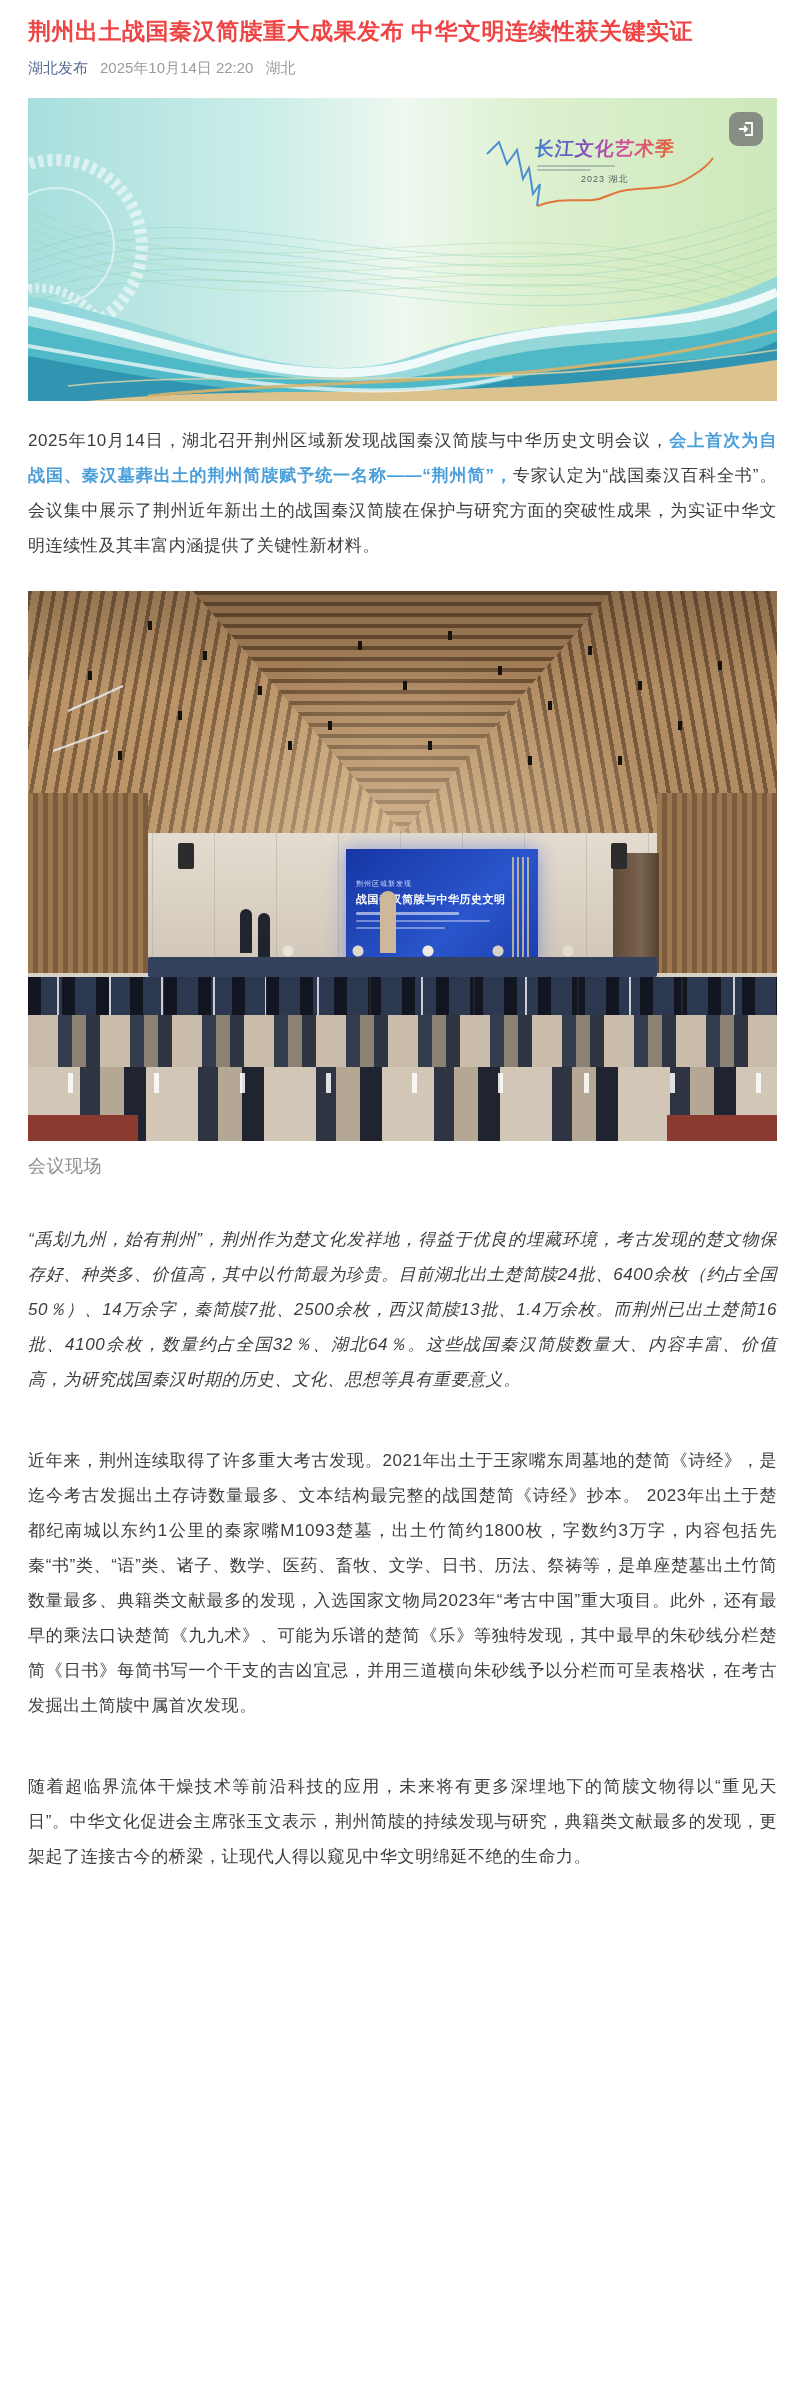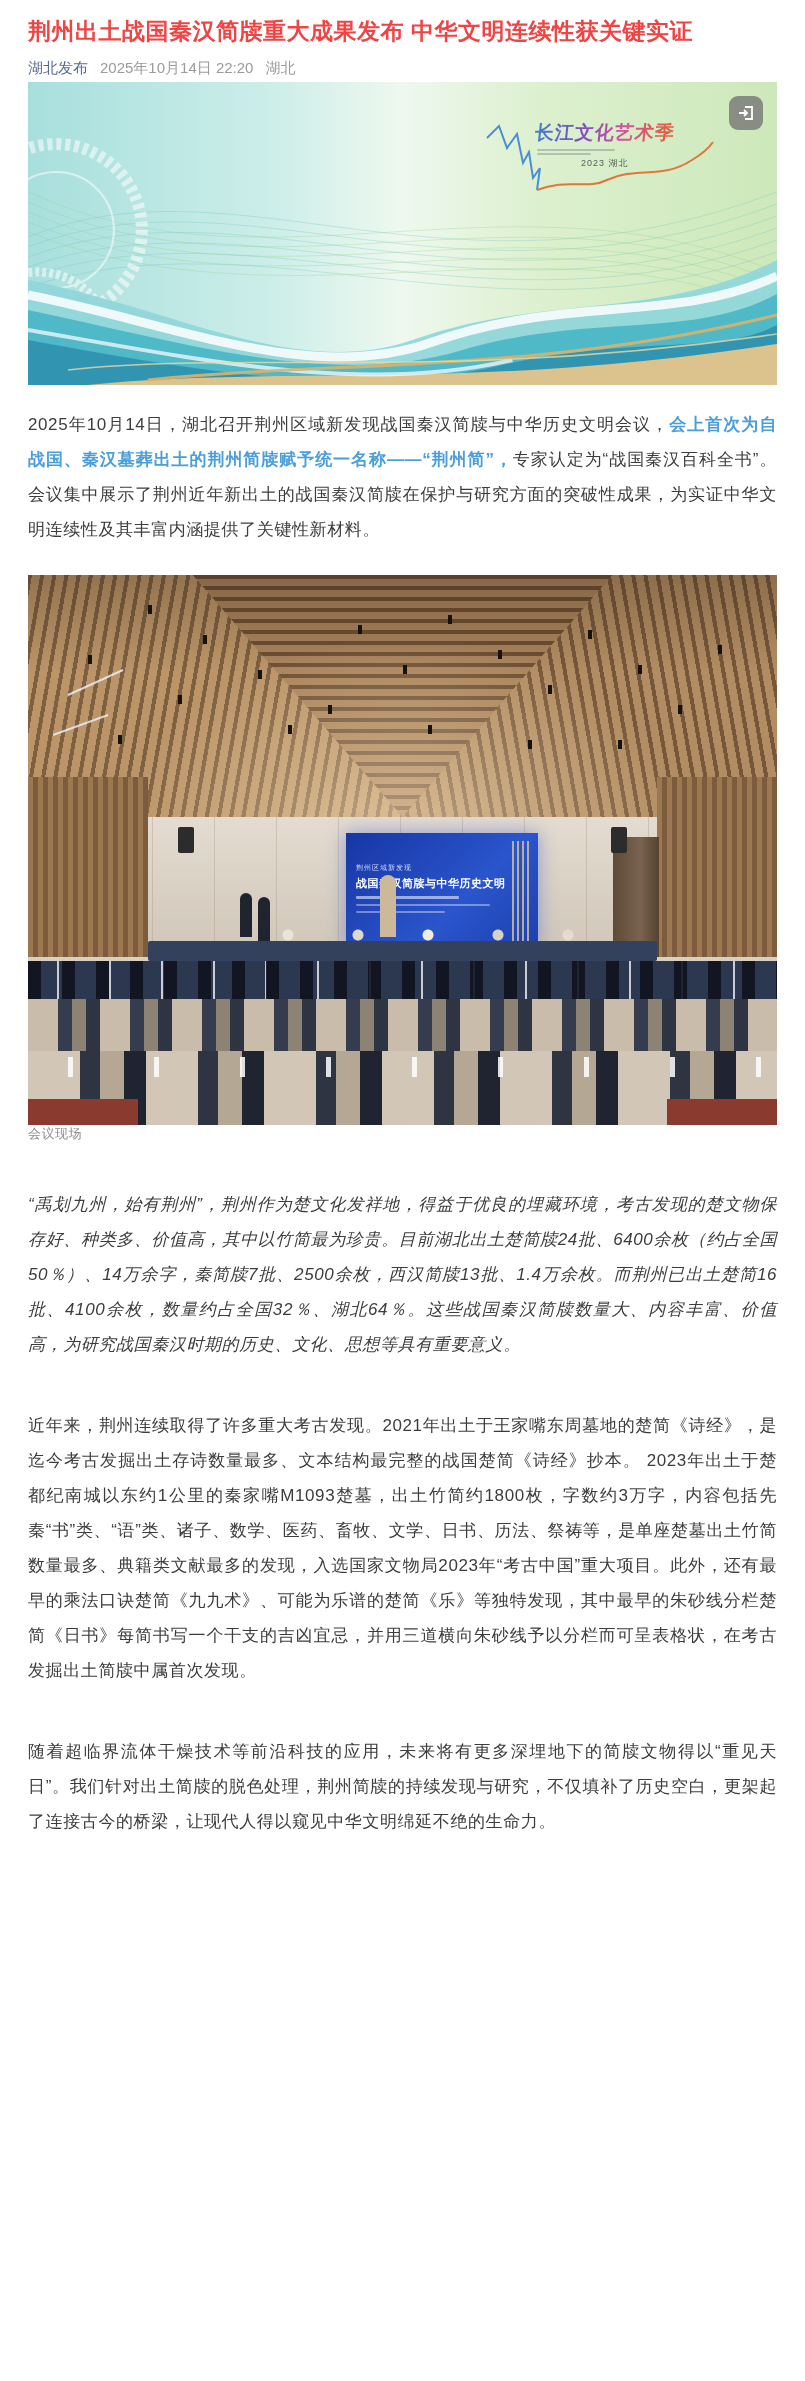--- a/index.html
+++ b/index.html
@@ -8,21 +8,21 @@
     font-family:"Liberation Sans","DejaVu Sans",sans-serif;
     color:#383838;
   }
   .page{padding:16px 28px 30px 28px;}
 
   
   .title{
     font-size:23px;line-height:31px;font-weight:bold;color:#ef4444;
     margin:0 0 12px 0;letter-spacing:.5px;
   }
-  .byline{font-size:15px;color:#9b9b9b;display:flex;align-items:center;gap:12px;margin-bottom:4px;text-align:right;}
+  .byline{font-size:15px;color:#9b9b9b;display:flex;align-items:center;gap:12px;margin-bottom:20px;text-align:right;}
   .byline .account{color:#576b95;cursor:pointer;}
 
   
   .banner{
     position:relative;width:749px;height:303px;overflow:hidden;background:#cdeae2;
   }
   .banner svg.bg{position:absolute;inset:0;width:100%;height:100%;}
   .banner-logo{
     position:absolute;top:38px;right:62px;width:180px;text-align:left;pointer-events:none;
   }
@@ -94,21 +94,21 @@
     background:repeating-linear-gradient(90deg,#c9bcab 0 30px,#343c4e 30px 44px,#8d8375 44px 58px,#2e3442 58px 72px);}
   .aud-row3{position:absolute;left:0;top:90px;width:100%;height:74px;
     background:repeating-linear-gradient(90deg,#d2c6b6 0 52px,#2e3442 52px 72px,#b4a794 72px 96px,#1f2430 96px 118px);}
   .aud-bottles{position:absolute;left:0;top:96px;width:100%;height:20px;
     background:repeating-linear-gradient(90deg,transparent 0 40px,rgba(255,255,255,.85) 40px 45px,transparent 45px 86px);}
   .presenter{position:absolute;left:352px;top:300px;width:16px;height:62px;border-radius:8px 8px 0 0;background:#cdb89a;}
   .stander{position:absolute;width:12px;height:44px;border-radius:6px 6px 0 0;background:#20242e;}
   .carpet{position:absolute;bottom:0;width:110px;height:26px;background:#8a3a2e;}
   .carpet.left{left:0;}
   .carpet.right{right:0;}
-  .caption{font-size:13px;color:#8e8e8e;letter-spacing:.5px;}
+  .caption{font-size:18px;color:#8e8e8e;margin-top:13px;letter-spacing:.5px;}
 </style>
 </head>
 <body>
 
 <div class="page">
 
   <h1 class="title">荆州出土战国秦汉简牍重大成果发布 中华文明连续性获关键实证</h1>
 
   <div class="byline">
     <span class="account">湖北发布</span>
@@ -255,16 +255,16 @@
         <div class="stander" style="left:212px;top:318px;"></div>
         <div class="stander" style="left:230px;top:322px;"></div>
         <div class="carpet left"></div>
         <div class="carpet right"></div>
       </div>
       <figcaption class="caption">会议现场</figcaption>
     </figure>
 
     <p class="para" style="margin-top:8px;font-style:italic;">“禹划九州，始有荆州”，荆州作为楚文化发祥地，得益于优良的埋藏环境，考古发现的楚文物保存好、种类多、价值高，其中以竹简最为珍贵。目前湖北出土楚简牍24批、6400余枚（约占全国50％）、14万余字，秦简牍7批、2500余枚，西汉简牍13批、1.4万余枚。而荆州已出土楚简16批、4100余枚，数量约占全国32％、湖北64％。这些战国秦汉简牍数量大、内容丰富、价值高，为研究战国秦汉时期的历史、文化、思想等具有重要意义。</p>
     <p class="para">近年来，荆州连续取得了许多重大考古发现。2021年出土于王家嘴东周墓地的楚简《诗经》，是迄今考古发掘出土存诗数量最多、文本结构最完整的战国楚简《诗经》抄本。 2023年出土于楚都纪南城以东约1公里的秦家嘴M1093楚墓，出土竹简约1800枚，字数约3万字，内容包括先秦“书”类、“语”类、诸子、数学、医药、畜牧、文学、日书、历法、祭祷等，是单座楚墓出土竹简数量最多、典籍类文献最多的发现，入选国家文物局2023年“考古中国”重大项目。此外，还有最早的乘法口诀楚简《九九术》、可能为乐谱的楚简《乐》等独特发现，其中最早的朱砂线分栏楚简《日书》每简书写一个干支的吉凶宜忌，并用三道横向朱砂线予以分栏而可呈表格状，在考古发掘出土简牍中属首次发现。</p>
-    <p class="para">随着超临界流体干燥技术等前沿科技的应用，未来将有更多深埋地下的简牍文物得以“重见天日”。我们针对出土简牍的脱色处理，荆州简牍的持续发现与研究，不仅填补了历史空白，更架起了连接古今的桥梁，让现代人得以窥见中华文明绵延不绝的生命力。</p>
+    <p class="para">随着超临界流体干燥技术等前沿科技的应用，未来将有更多深埋地下的简牍文物得以“重见天日”。中华文化促进会主席张玉文表示，荆州简牍的持续发现与研究，典籍类文献最多的发现，更架起了连接古今的桥梁，让现代人得以窥见中华文明绵延不绝的生命力。</p>
   </div>
 
 </div>
 
 </body></html>

